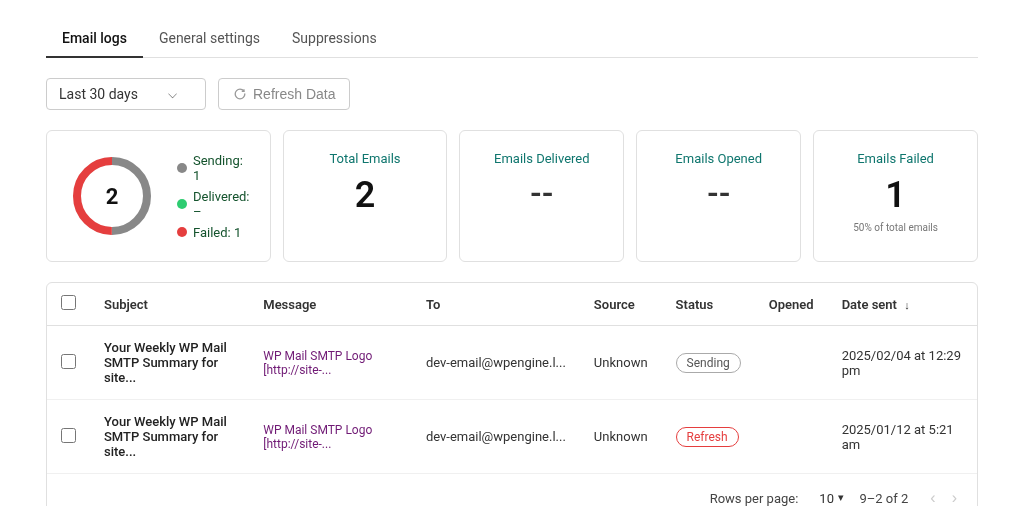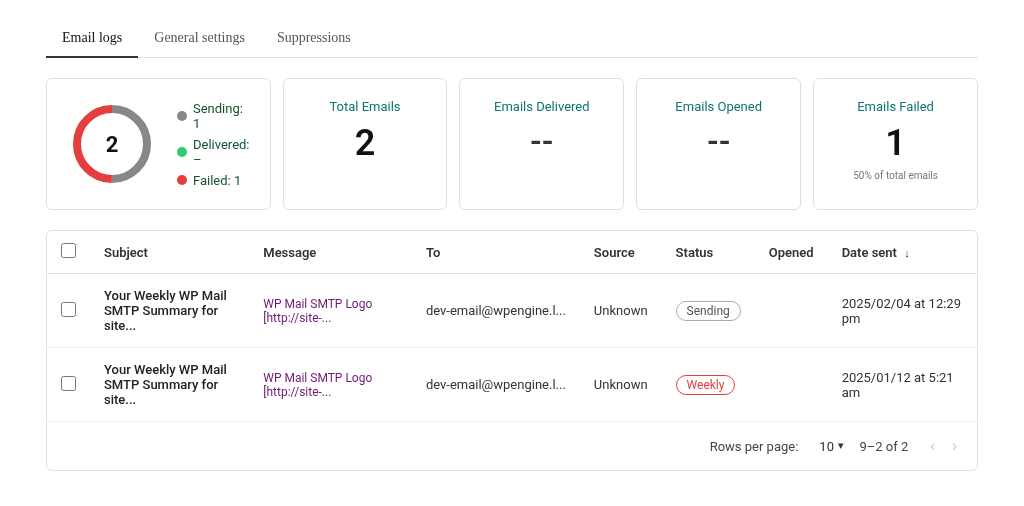--- a/index.html
+++ b/index.html
@@ -13,21 +13,20 @@
       max-width: 980px;
       margin: 0 auto;
       padding: 20px 24px;
     }
     
     .tabs {
       display: flex;
       border-bottom: 1px solid #e0e0e0;
       margin-bottom: 20px;
       gap: 0;
-      font-family: Liberation Serif, serif;
     }
     .tab {
       padding: 10px 16px;
       cursor: pointer;
       font-size: 14px;
       color: #555;
       border-bottom: 2px solid transparent;
       margin-bottom: -1px;
       white-space: nowrap;
     }
@@ -292,20 +291,33 @@
 <body>
 
 <div class="container">
 
   <nav class="tabs">
     <div class="tab active">Email logs</div>
     <div class="tab">General settings</div>
     <div class="tab">Suppressions</div>
   </nav>
 
+  <div class="toolbar">
+    <div class="date-select">
+      <span>Last 30 days</span>
+      <span class="chevron">⌵</span>
+    </div>
+    <button class="refresh-btn">
+      <svg class="refresh-icon" viewBox="0 0 16 16" fill="none" stroke="#999" stroke-width="1.5">
+        <path d="M13.5 8A5.5 5.5 0 1 1 8 2.5c1.8 0 3.4.87 4.4 2.2" stroke-linecap="round"></path>
+        <polyline points="12.5,2.5 12.5,5 10,5" fill="none" stroke="#999" stroke-width="1.5"></polyline>
+      </svg>
+      <span>Refresh Data</span>
+    </button>
+  </div>
 
   <div class="stats-row">
 
     <div class="stats-card donut-card">
       <div class="donut-wrapper">
         <svg viewBox="0 0 90 90">
 
           <circle cx="45" cy="45" r="35" fill="none" stroke="#eee" stroke-width="8"></circle>
 
           <circle cx="45" cy="45" r="35" fill="none" stroke="#888" stroke-width="8" stroke-dasharray="109.96 109.96" stroke-dashoffset="0" transform="rotate(-90 45 45)"></circle>
@@ -401,21 +413,21 @@
         <div class="subject-text">Your Weekly WP Mail SMTP Summary for site...</div>
       </td>
       <td>
         <div class="message-text">WP Mail SMTP Logo [http://site-...</div>
       </td>
       <td>
         <span class="email-text">dev-email@wpengine.l...</span>
       </td>
       <td>Unknown</td>
       <td>
-        <span class="status-badge failed">Weekly</span>
+        <span class="status-badge failed">Refresh</span>
       </td>
       <td></td>
       <td>2025/01/12 at 5:21 am</td>
     </tr>
         </tbody>
     </table>
 
     <div class="pagination-row">
       <div class="rows-per-page">
         <span>Rows per page:</span>

